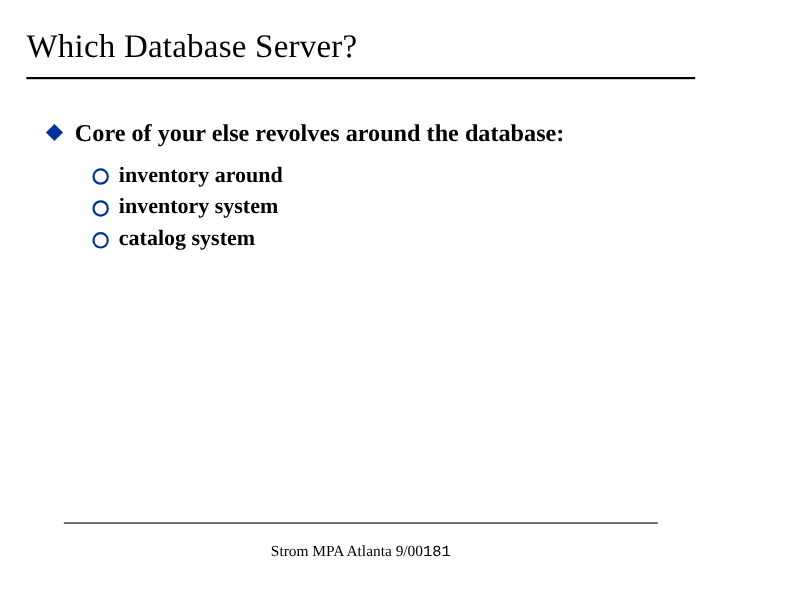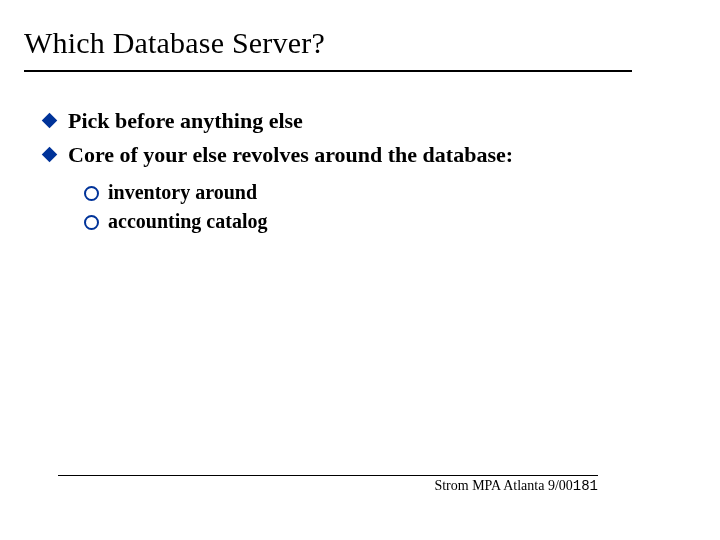--- a/index.html
+++ b/index.html
@@ -90,51 +90,51 @@
     position: absolute;
     left: 58px;
     right: 58px;
     bottom: 64px;
     border-top: 1.5px solid #000;
   }
   .footer {
     position: absolute;
     left: 58px;
     right: 58px;
-    bottom: 46px;
+    bottom: 30px;
     display: flex;
-    justify-content: flex-end;
+    justify-content: center;
     align-items: baseline;
     font-size: 14px;
     color: #000;
   }
   .footer-left { font-family: "Times New Roman", Times, serif; }
   .footer-right { font-family: Liberation Mono, monospace; }
 </style>
 </head>
 <body>
 
 <div class="slide">
   <h1 class="title">Which Database Server?</h1>
 
   <ul class="bullets-l1">
     <li>
-      <span>Pick before anything else</span>
-    </li>
-    <li>
       <span>Core of your else revolves around the database:</span>
     </li>
   </ul>
 
   <ul class="bullets-l2">
     <li>
       <span>inventory around</span>
     </li>
     <li>
-      <span>accounting catalog</span>
+      <span>inventory system</span>
+    </li>
+    <li>
+      <span>catalog system</span>
     </li>
   </ul>
 
   <div class="footer-line"></div>
   <div class="footer">
     <span class="footer-left">Strom MPA Atlanta 9/00</span>
     <span class="footer-right">181</span>
   </div>
 </div>
 

